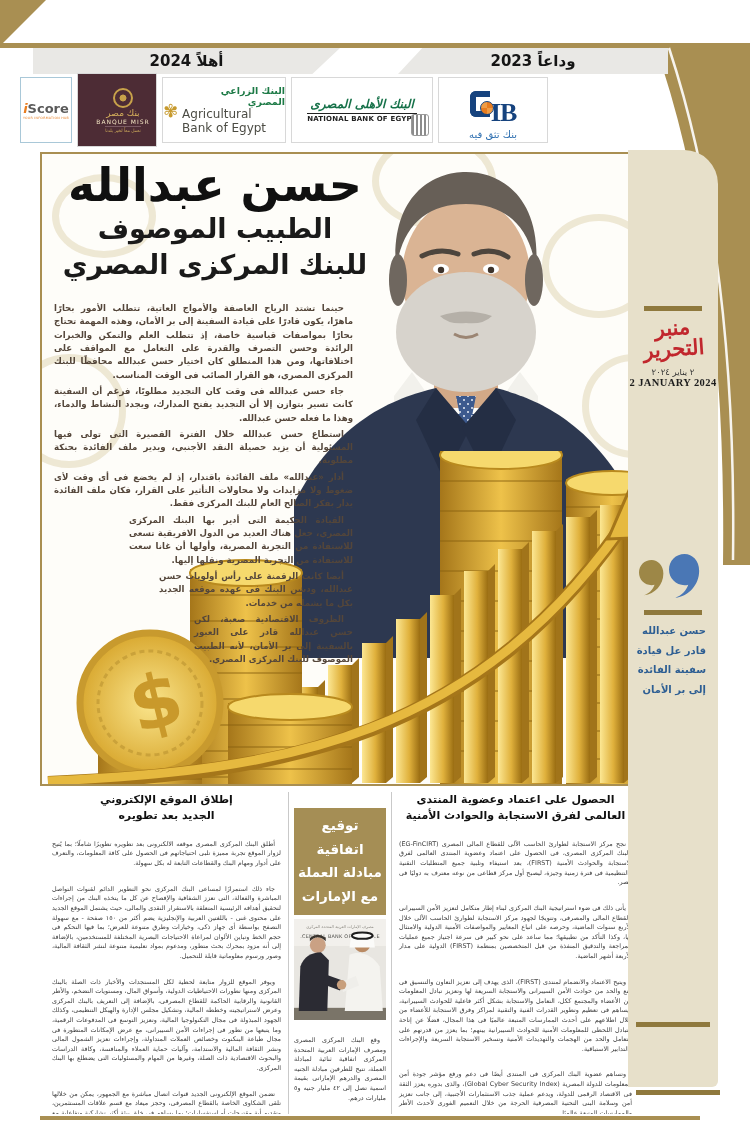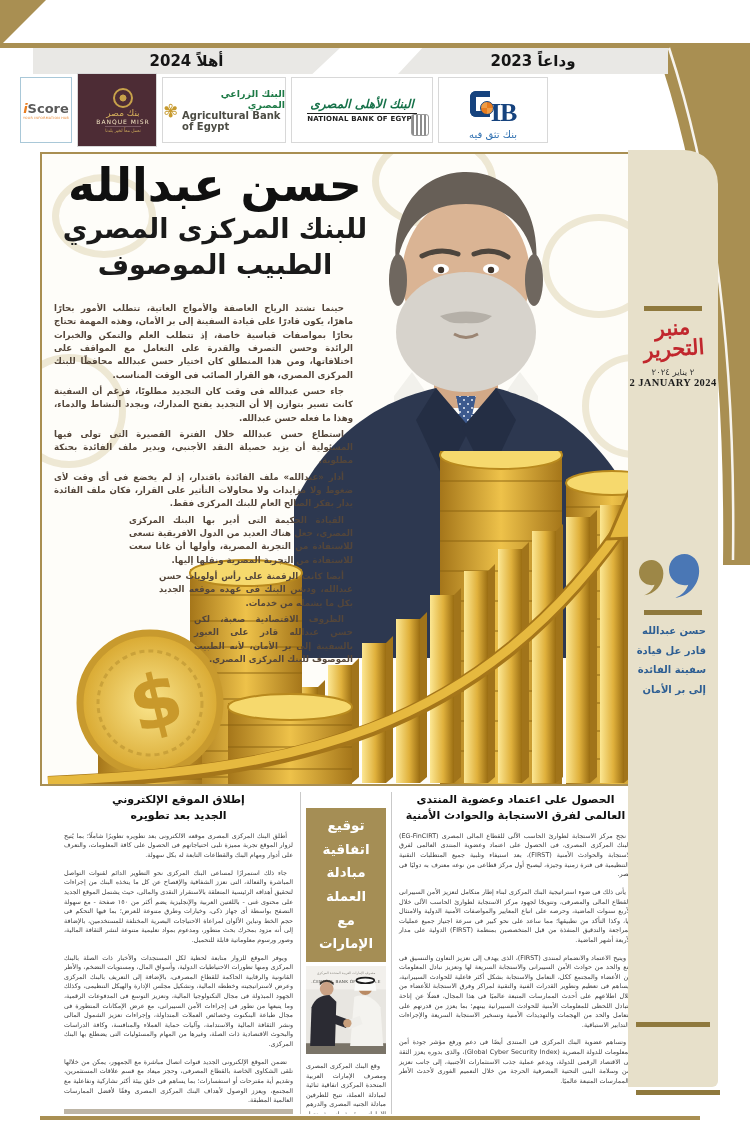--- a/index.html
+++ b/index.html
@@ -32,21 +32,21 @@
   .lb-bm{width:80px;height:74px;margin-top:-4px;background:#4d2c35;color:#fff;padding-left:12px;}
   .bm-emblem{width:16px;height:16px;border-radius:50%;border:2px solid #c8a24a;display:block;
              background:radial-gradient(circle,#c8a24a 30%,transparent 32%);}
   .bm-ar{font-size:9px;color:#d9b35c;direction:rtl;}
   .bm-en{font-size:6px;color:#f2e3c2;letter-spacing:1px;}
   .bm-tag{font-size:4.5px;color:#caa75a;direction:rtl;border-top:1px solid #7a5a63;padding-top:1px;margin-top:1px;}
   .lb-abe{width:124px;flex-direction:row;gap:4px;}
   .abe-wheat{font-size:18px;color:#c79a2e;}
   .abe-txt{display:flex;flex-direction:column;align-items:center;}
   .abe-ar{font-size:9.5px;color:#1d7a46;font-weight:bold;direction:rtl;}
-  .abe-en{font-size:10px;color:#4c4c44;font-weight:bold;}
+  .abe-en{font-size:12px;color:#4c4c44;font-weight:normal;}
   .lb-nbe{width:142px;position:relative;}
   .nbe-ar{font-size:12px;font-weight:bold;color:#17724a;direction:rtl;font-style:italic;}
   .nbe-en{font-size:7px;font-weight:bold;color:#222;border-top:1px solid #222;padding-top:1px;margin-top:2px;letter-spacing:.2px;}
   .nbe-icon{position:absolute;right:3px;bottom:6px;width:16px;height:20px;border-radius:3px;
             background:repeating-linear-gradient(90deg,#8c8c8c 0 2px,#ffffff 2px 4px);border:1px solid #9a9a9a;}
   .lb-cib{width:110px;}
   .cib-word{display:flex;align-items:center;gap:1px;}
   .cib-c{width:20px;height:26px;border:6px solid #16437e;border-right:none;border-radius:6px 0 0 6px;
          box-sizing:border-box;position:relative;}
   .cib-globe{position:absolute;right:-4px;top:4px;width:12px;height:12px;border-radius:50%;
@@ -73,24 +73,24 @@
   .article-body p:nth-of-type(5){margin-left:75px;}
   .article-body p:nth-of-type(6){margin-left:105px;}
   .article-body p:nth-of-type(7){margin-left:140px;}
   .portrait{position:absolute;left:252px;top:4px;width:340px;height:500px;}
   .chart{position:absolute;left:0;bottom:-2px;width:616px;height:335px;}
 
   
   .bottom{position:absolute;left:40px;top:792px;width:592px;height:322px;display:flex;direction:rtl;}
   .col{box-sizing:border-box;overflow:hidden;}
   .col-first{width:240px;padding-left:7px;}
-  .col-swap{width:92px;border-left:1px solid #c9c9c9;border-right:1px solid #c9c9c9;padding:16px 5px;}
+  .col-swap{width:104px;border-left:1px solid #c9c9c9;border-right:1px solid #c9c9c9;padding:16px 5px;}
   .col-web{width:236px;padding-right:7px;}
   .col h2{margin:0 0 4px 0;font-size:11px;font-weight:800;color:#101010;text-align:center;line-height:1.45;direction:rtl;}
-  .col p{margin:8px 0 3px 0;font-size:6.4px;line-height:1.5;color:#3c3c3c;text-align:justify;direction:rtl;text-indent:6px;}
+  .col p{margin:16px 0 3px 0;font-size:6.4px;line-height:1.5;color:#3c3c3c;text-align:justify;direction:rtl;text-indent:6px;}
   .goldhead{background:#a58e55;color:#fff;text-align:center;font-weight:800;font-size:13.5px;
             line-height:1.75;padding:6px 2px;direction:rtl;margin-bottom:4px;}
   .photo{display:block;width:100%;margin-top:3px;}
 
   
   .sidebar{position:absolute;left:628px;top:150px;width:90px;height:937px;background:#e7e0ca;
            border-top-right-radius:34px;border-bottom-right-radius:6px;}
   .masthead{position:absolute;top:156px;left:0;width:90px;text-align:center;}
   .mh-bar{width:58px;height:5px;background:#8f793d;margin:0 auto 6px auto;}
   .mh-logo{color:#c1272d;font-weight:900;font-size:21px;line-height:1.0;direction:rtl;
@@ -159,22 +159,22 @@
 
   <div class="article">
     <div class="ghost" style="left:10px;top:20px;width:90px;height:70px;"></div>
     <div class="ghost" style="left:330px;top:-20px;width:110px;height:80px;"></div>
     <div class="ghost" style="left:500px;top:60px;width:100px;height:90px;"></div>
     <div class="ghost" style="left:540px;top:200px;width:90px;height:90px;"></div>
     <div class="ghost" style="left:-30px;top:200px;width:100px;height:100px;"></div>
 
     <div class="headline">
       <h1>حسن عبدالله</h1>
+      <div class="sub">الطبيب الموصوف</div>
       <div class="sub">للبنك المركزى المصري</div>
-      <div class="sub">الطبيب الموصوف</div>
     </div>
 
     <svg class="portrait" viewBox="0 0 340 500">
       <defs>
         <pattern id="tiedots" width="8" height="8" patternUnits="userSpaceOnUse">
           <rect width="8" height="8" fill="#3d5a8e"></rect>
           <circle cx="2" cy="2" r="1" fill="#e8edf5"></circle>
             <circle cx="6" cy="6" r="1" fill="#e8edf5"></circle>
         </pattern>
       </defs>

